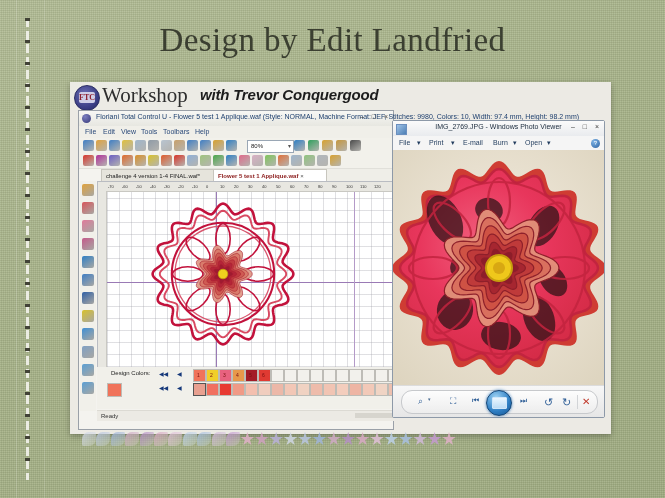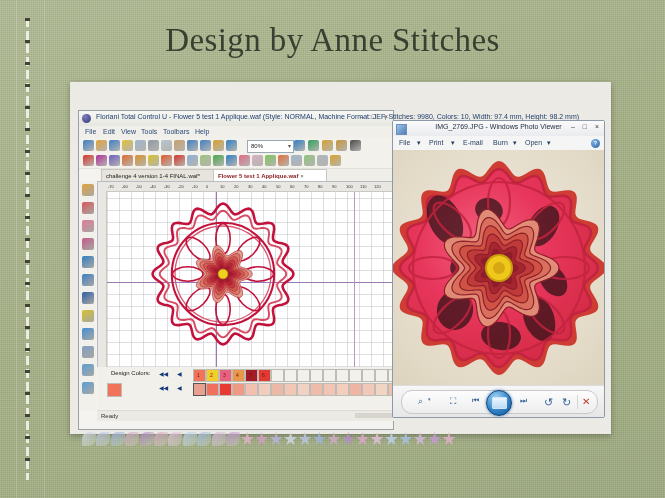--- a/index.html
+++ b/index.html
@@ -143,24 +143,31 @@
 </head>
 <body>
 
 <div class="slide">
   <div class="seamA"></div>
   <div class="seamB"></div>
   <div class="stitchline">
     <div class="knots"></div>
   </div>
 
-  <div class="title">Design by Anne Stitches</div>
+  <div class="title">Design by Edit Landfried</div>
 
   <div class="shot">
 
+    <div class="banner">
+      <div class="logo">
+        <i>FTC</i>
+      </div>
+      <div class="workshop">Workshop</div>
+      <div class="withtxt">with Trevor Conquergood</div>
+    </div>
 
     <div class="ftcu">
 
       <div class="ftcu-title">
         <div class="dot"></div>
         <span class="t">Floriani Total Control U - Flower 5 test 1 Applique.waf (Style: NORMAL, Machine Format: JEF, Stitches: 9980, Colors: 10, Width: 97.4 mm, Height: 98.2 mm)</span>
         <span class="winbtns">–  □  ×</span>
       </div>
 
       <div class="ftcu-menu">

